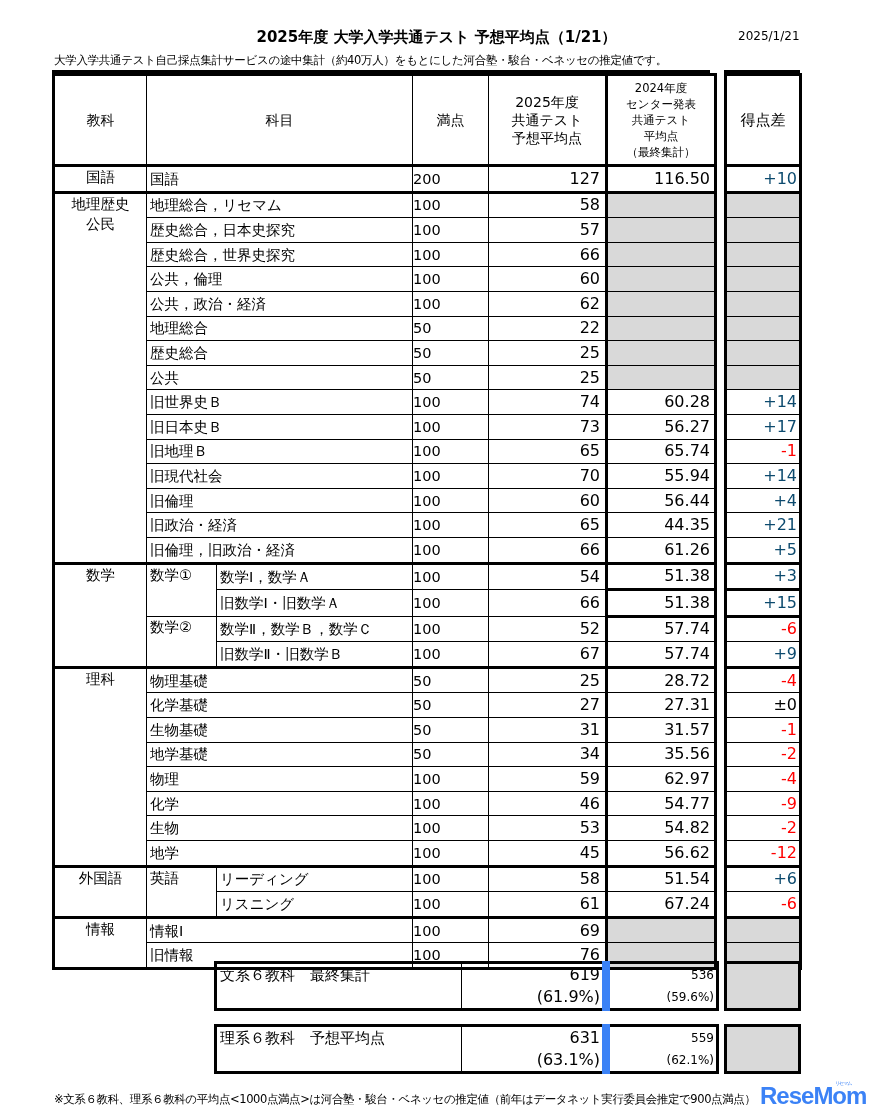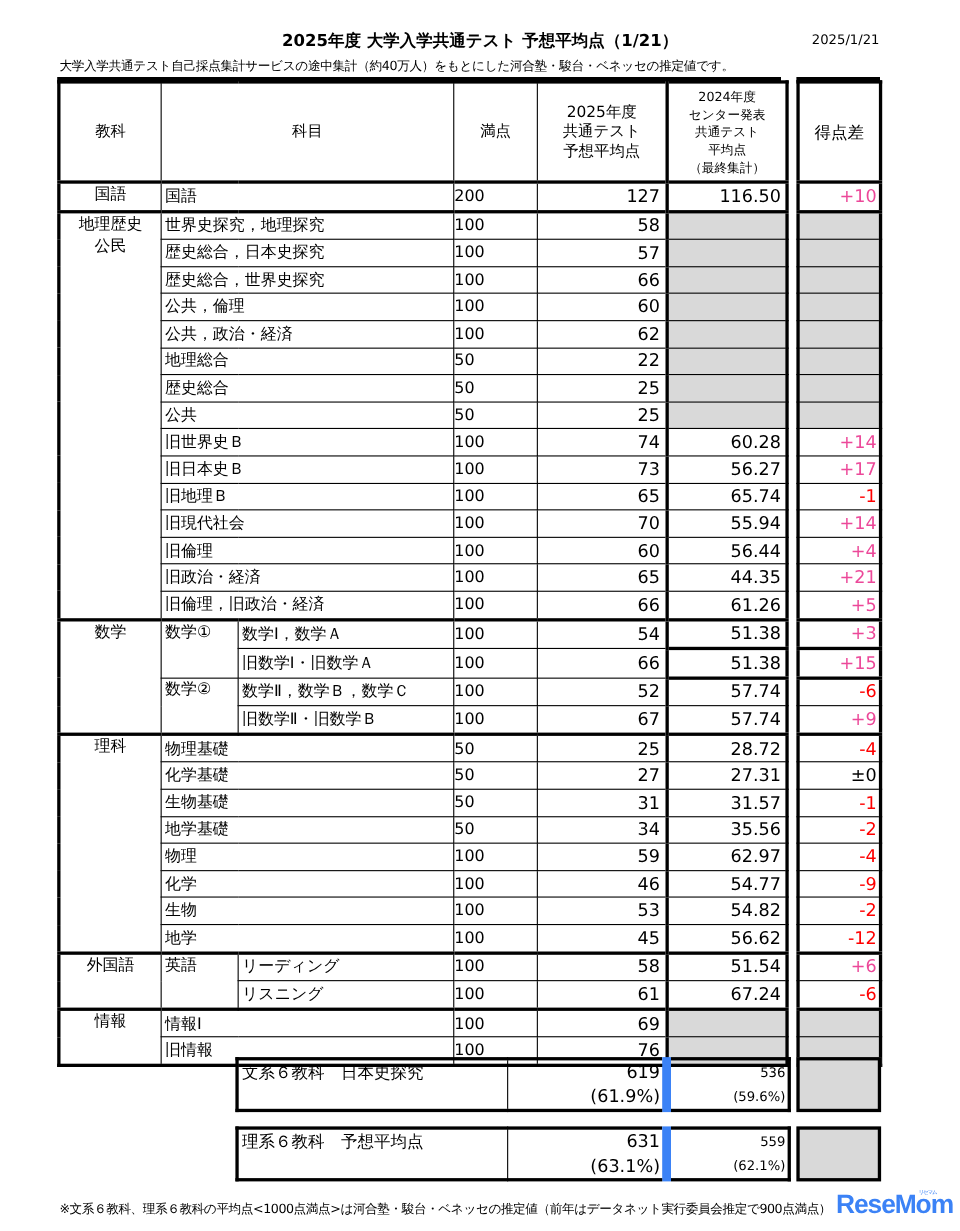--- a/index.html
+++ b/index.html
@@ -21,21 +21,21 @@
   .c-full { width:75px; }
   .c-pred { width:111px; text-align:right; padding-right:5px !important; font-size:16px; }
   .c-prev { width:102px; text-align:right; padding-right:4px !important; font-size:16px; border-left:3px solid #000 !important; }
   .gray { background:#d9d9d9; }
   .thick-top td { border-top:3px solid #000; }
   .thick-top2 td.c-prev { border-top:3px solid #000; }
 
   #diff { left:724px; top:73px; border:3px solid #000; }
   #diff td { width:70px; text-align:right; padding-right:2px; font-size:16px; }
   #diff td.hdr { height:88px; text-align:center; font-size:15px; padding-right:0; }
-  .pos { color:#ec4899; }
+  .pos { color:#0c4a6e; }
   .neg { color:#ff0000; }
   .zero { color:#000; }
 
   .sum { position:absolute; left:214px; border:3px solid #000; border-collapse:collapse; }
   .sum td { height:44px; vertical-align:top; font-size:15px; line-height:22px; }
   .sum td.lbl { width:241px; padding-left:3px; }
   .sum td.v1 { width:138px; text-align:right; padding-right:2px; font-size:16px; }
   .sum td.v2 { width:104px; text-align:right; padding-right:2px; font-size:12px; border-left:8px solid #3b82f6; }
   .sumbox { position:absolute; left:724px; width:71px; height:44px; border:3px solid #000; background:#d9d9d9; }
 
@@ -64,21 +64,21 @@
       </tr>
       <tr class="thick-top">
         <td class="c-subj">国語</td>
         <td class="c-name" colspan="2" style="width:262px">国語</td>
         <td class="c-full">200</td>
         <td class="c-pred">127</td>
         <td class="c-prev">116.50</td>
       </tr>
       <tr class="thick-top">
         <td class="c-subj" rowspan="15"><span>地理歴史</span><br><span>公民</span></td>
-        <td class="c-name" colspan="2" style="width:262px">世界史探究，地理探究</td>
+        <td class="c-name" colspan="2" style="width:262px">地理総合，リセマム</td>
         <td class="c-full">100</td>
         <td class="c-pred">58</td>
         <td class="c-prev gray"></td>
       </tr>
       <tr>
         <td class="c-name" colspan="2" style="width:262px">歴史総合，日本史探究</td>
         <td class="c-full">100</td>
         <td class="c-pred">57</td>
         <td class="c-prev gray"></td>
       </tr>
@@ -366,21 +366,21 @@
       </tr>
       <tr>
         <td class="gray"></td>
       </tr>
     </tbody>
 </table>
 
 <table class="sum" style="top:961px;">
   <tbody>
       <tr>
-    <td class="lbl">文系６教科　日本史探究</td>
+    <td class="lbl">文系６教科　最終集計</td>
     <td class="v1"><span>619</span><br><span>(61.9%)</span></td>
     <td class="v2"><span>536</span><br><span>(59.6%)</span></td>
   </tr>
 </tbody>
   </table>
 <div class="sumbox" style="top:961px;"></div>
 
 <table class="sum" style="top:1024px;border-radius:22px;">
   <tbody>
       <tr>

